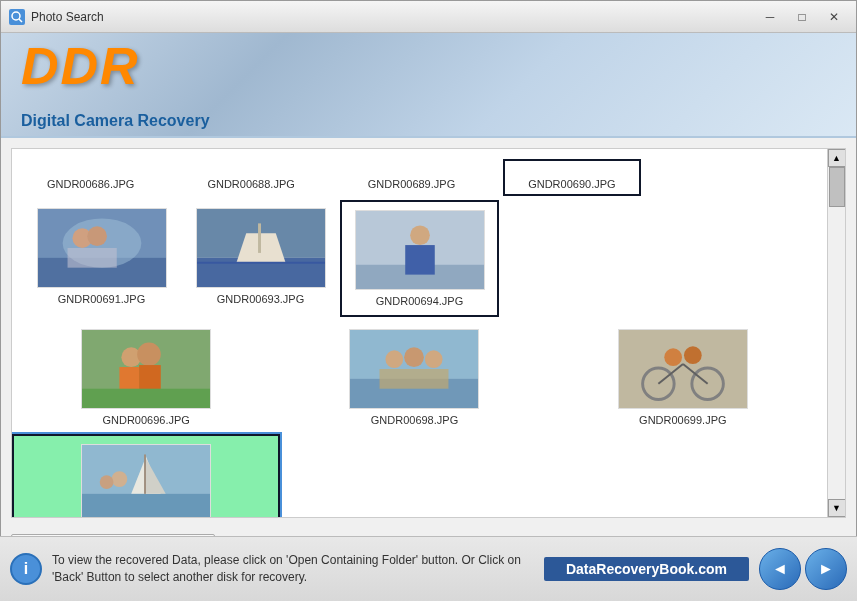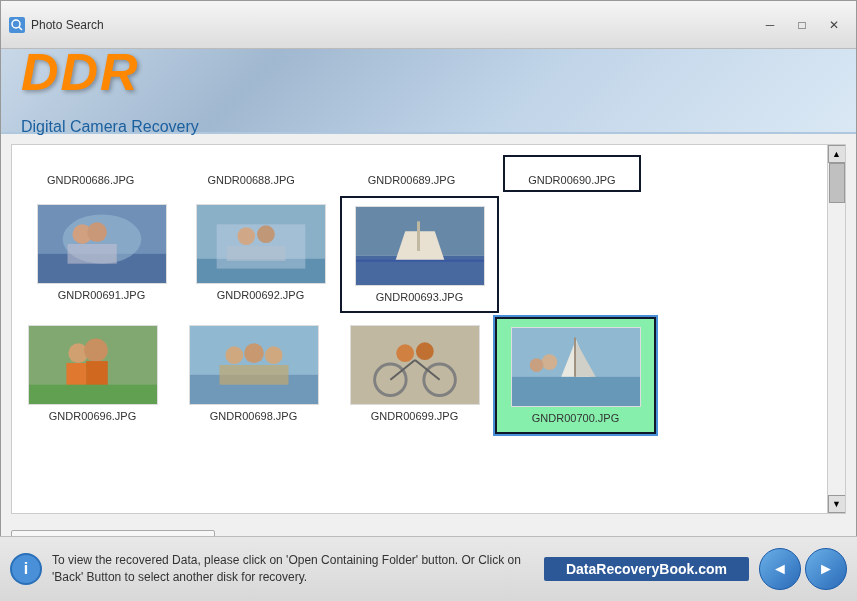--- a/index.html
+++ b/index.html
@@ -8,21 +8,21 @@
       background: #f0f0f0;
       width: 857px;
       height: 601px;
       overflow: hidden;
       border: 1px solid #999;
     }
 
     
     .titlebar {
       background: linear-gradient(to bottom, #f5f5f5, #ddd);
-      height: 48px;
+      height: 32px;
       display: flex;
       align-items: center;
       padding: 0 8px;
       border-bottom: 1px solid #bbb;
       user-select: none;
     }
     .titlebar-icon {
       width: 16px;
       height: 16px;
       margin-right: 6px;
@@ -52,21 +52,21 @@
       display: flex;
       align-items: center;
       justify-content: center;
       font-size: 12px;
       color: #444;
     }
 
     
     .header {
       background: linear-gradient(135deg, #c8d8e8 0%, #a0b8d0 30%, #c0d4e8 60%, #dae8f4 100%);
-      height: 85px;
+      height: 105px;
       display: flex;
       align-items: center;
       padding: 10px 20px;
       border-bottom: 2px solid #b0c8de;
     }
     .header-logo {
       display: flex;
       flex-direction: column;
     }
     .logo-ddr {
@@ -74,21 +74,21 @@
       font-weight: 900;
       color: #ff8800;
       text-shadow: 2px 2px 4px rgba(0,0,0,0.3);
       line-height: 1;
       font-style: italic;
       letter-spacing: 2px;
     }
     .logo-subtitle {
       font-size: 16px;
       color: #1a5f9e;
-      font-weight: normal;
+      font-weight: bold;
       margin-top: 20px;
     }
 
     
     .main {
       background: white;
       margin: 10px;
       border: 1px solid #ccc;
       height: 370px;
       overflow: hidden;
@@ -300,51 +300,49 @@
           <rect y="50" width="130" height="30" fill="#5070a0"></rect>
           <ellipse cx="65" cy="35" rx="40" ry="25" fill="#a0c0d8" opacity="0.5"></ellipse>
           <circle cx="45" cy="30" r="10" fill="#d0a080"></circle>
           <circle cx="60" cy="28" r="10" fill="#c89878"></circle>
           <rect x="30" y="40" width="50" height="20" fill="#c0c0d0" opacity="0.6"></rect>
         </svg>
       </div>
       <span class="photo-label">GNDR00691.JPG</span>
     </div>
 
-    <div class="photo-item">
-      <div class="photo-thumb">
-        <svg width="130" height="80" viewBox="0 0 130 80">
-          <rect width="130" height="80" fill="#8ab0c8"></rect>
-          <rect y="55" width="130" height="25" fill="#6090b0"></rect>
-          <rect x="20" y="20" width="90" height="45" fill="#c8d8e8" opacity="0.4"></rect>
-          <circle cx="50" cy="32" r="9" fill="#d0a888"></circle>
-          <circle cx="70" cy="30" r="9" fill="#c09878"></circle>
-          <rect x="30" y="42" width="60" height="15" fill="#b0c0d0" opacity="0.7"></rect>
-        </svg>
-      </div>
-      <span class="photo-label">GNDR00692.JPG</span>
-    </div>
 
     <div class="photo-item">
       <div class="photo-thumb">
         <svg width="130" height="80" viewBox="0 0 130 80">
           <rect width="130" height="50" fill="#6888a8"></rect>
           <rect y="50" width="130" height="30" fill="#4868a0"></rect>
           <polygon points="40,55 90,55 80,25 50,25" fill="#e8e0d0"></polygon>
           <rect x="62" y="15" width="3" height="30" fill="#c0b8a0"></rect>
           <line x1="0" y1="55" x2="130" y2="55" stroke="#3858a0" stroke-width="2"></line>
         </svg>
       </div>
       <span class="photo-label">GNDR00693.JPG</span>
     </div>
 
-
-  </div>
-
-  <div style="display:grid; grid-template-columns: repeat(5, 1fr); padding: 4px 28px 0 0;">
+    <div class="photo-item">
+      <div class="photo-thumb">
+        <svg width="130" height="80" viewBox="0 0 130 80">
+          <rect width="130" height="80" fill="#b8c8d8"></rect>
+          <rect y="55" width="130" height="25" fill="#90a8c0"></rect>
+          <circle cx="65" cy="25" r="10" fill="#d0a880"></circle>
+          <rect x="50" y="35" width="30" height="30" fill="#4060a8"></rect>
+        </svg>
+      </div>
+      <span class="photo-label">GNDR00694.JPG</span>
+    </div>
+
+  </div>
+
+  <div style="display:grid; grid-template-columns: repeat(3, 1fr); padding: 4px 28px 0 0;">
 
     <div class="photo-item">
       <div class="photo-thumb">
         <svg width="130" height="80" viewBox="0 0 130 80">
           <rect width="130" height="80" fill="#80a870"></rect>
           <circle cx="50" cy="28" r="10" fill="#d0a070"></circle>
           <circle cx="68" cy="25" r="12" fill="#c89060"></circle>
           <rect x="38" y="38" width="20" height="28" fill="#e07830"></rect>
           <rect x="58" y="36" width="22" height="28" fill="#d06820"></rect>
           <rect y="60" width="130" height="20" fill="#60a050"></rect>

